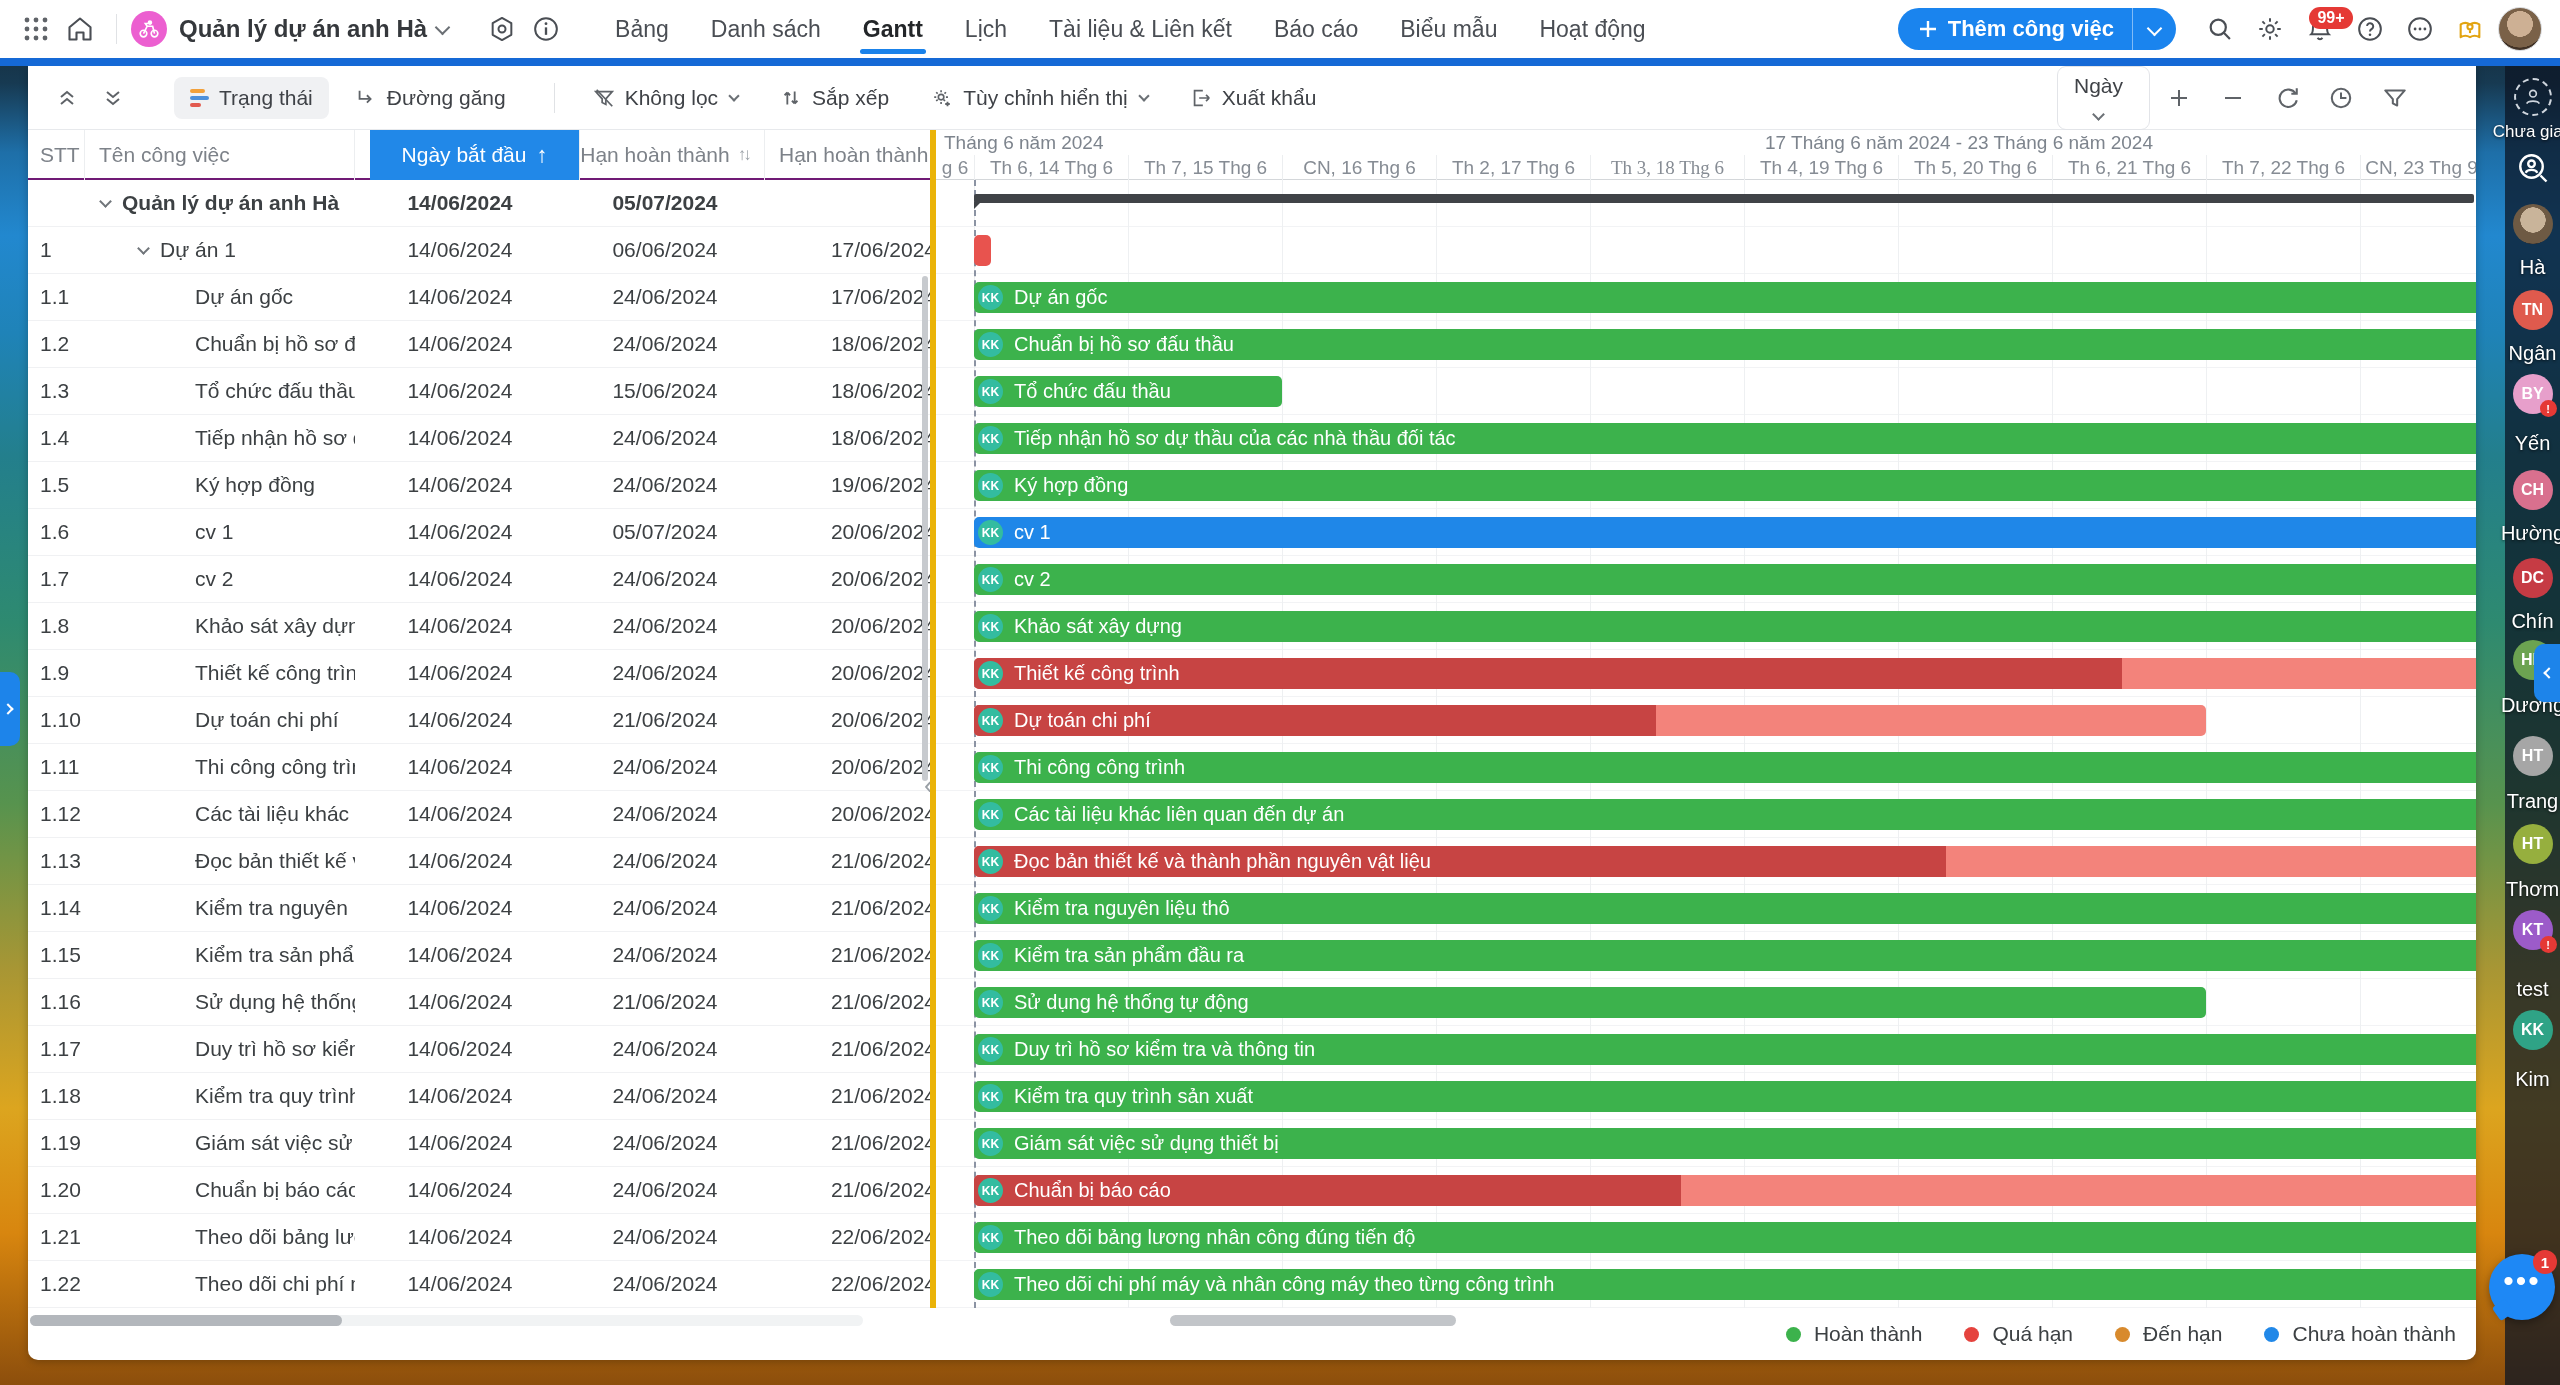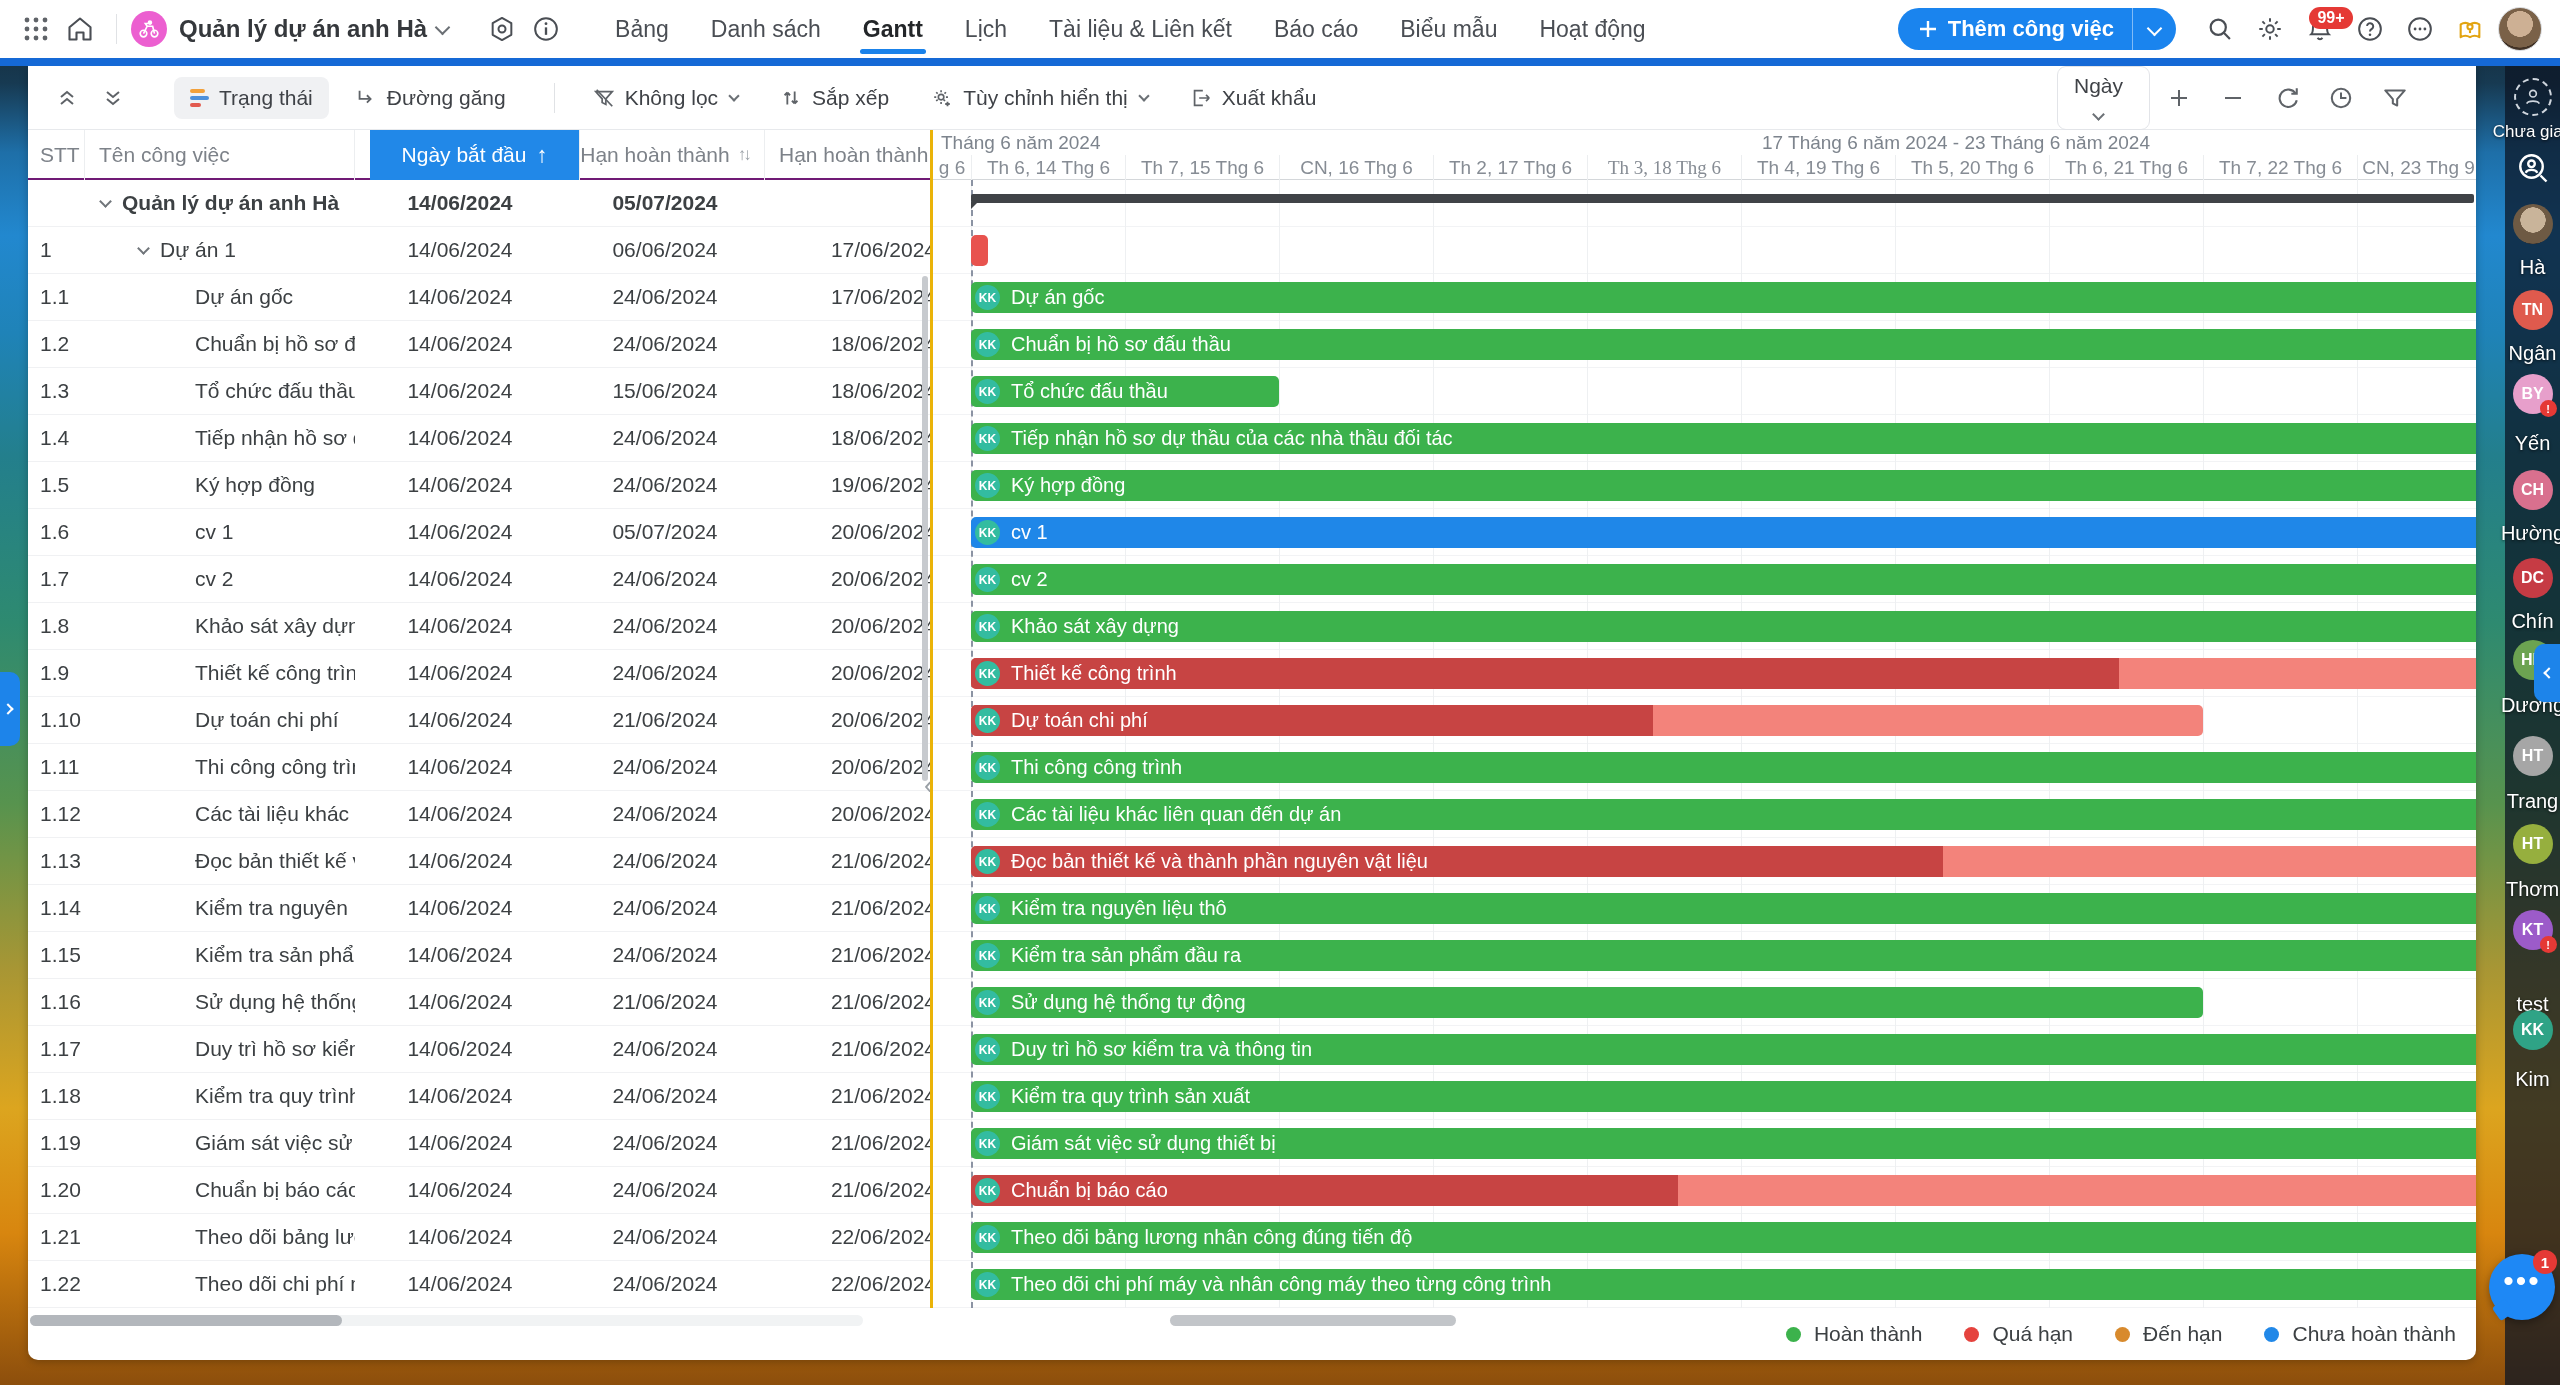--- a/index.html
+++ b/index.html
@@ -59,21 +59,21 @@
   .c-stt { left:0; width:57px; padding-left:12px; }
   .c-name { left:57px; width:270px; }
   .c-start { left:327px; width:210px; justify-content:center; }
   .c-due { left:537px; width:200px; justify-content:center; }
   .c-due2 { left:737px; width:171px; justify-content:flex-end; }
   .trow.bold { font-weight:700; }
   .chev-d { width:9px; height:9px; border-right:2px solid #70757a; border-bottom:2px solid #70757a; transform:rotate(45deg); margin-right:12px; margin-top:-4px; flex:0 0 auto; }
   .vsb { position:absolute; left:894px; top:210px; width:6px; height:505px; border-radius:3px; background:#c7cace; z-index:5; }
   .pane-handle { position:absolute; left:896px; top:640px; font-size:26px; color:#9aa0a6; z-index:6; }
   
-  .gpane { position:absolute; left:902px; top:64px; width:1546px; height:1178px; overflow:hidden; border-left:3px solid #eab308; background:#fff; }
+  .gpane { position:absolute; left:902px; top:64px; width:1546px; height:1178px; overflow:hidden; border-left:6px solid #eab308; background:#fff; }
   .g-months { position:absolute; left:0; top:0; width:100%; height:25px; font-size:19px; color:#7d848d; }
   .g-month { position:absolute; top:0; height:25px; display:flex; align-items:center; overflow:hidden; white-space:nowrap; }
   .g-days { position:absolute; left:0; top:25px; width:100%; height:25px; font-size:19px; color:#868c94; border-bottom:1px solid #d4d7da; }
   .g-day { position:absolute; top:0; height:25px; display:flex; align-items:center; justify-content:center; border-left:1px solid #eceef0; overflow:hidden; white-space:nowrap; }
   .gbody { position:absolute; left:0; top:50px; width:100%; height:1128px; }
   .gcol { position:absolute; top:0; bottom:0; width:1px; background:#eef0f2; z-index:1; }
   .today { position:absolute; top:0; bottom:0; left:38px; width:0; border-left:2px dashed #8b93a3; z-index:2; }
   .grow { position:absolute; left:0; width:100%; height:47px; border-bottom:1px solid #f2f3f5; }
   .bar { position:absolute; top:8px; height:31px; border-radius:5px; z-index:3; overflow:hidden; display:flex; align-items:center; }
   .bar .dark { position:absolute; left:0; top:0; bottom:0; z-index:1; }
@@ -853,21 +853,21 @@
         <div class="rail-av" style="background: rgb(166, 166, 166);">HT</div>
       </div>
       <div class="rail-label" style="top: 732px;">Trang</div>
       <div class="rail-item" style="top: 766px;">
         <div class="rail-av" style="background: rgb(150, 175, 62);">HT</div>
       </div>
       <div class="rail-label" style="top: 820px;">Thơm</div>
       <div class="rail-item" style="top: 852px;">
         <div class="rail-av" style="background: rgb(156, 91, 201);">KT<span class="rail-badge">!</span></div>
       </div>
-      <div class="rail-label" style="top: 920px; margin-top: 15px;">test</div>
+      <div class="rail-label" style="top: 920px;">test</div>
       <div class="rail-item" style="top: 952px;">
         <div class="rail-av" style="background: rgb(47, 163, 134);">KK</div>
       </div>
       <div class="rail-label" style="top: 1010px;">Kim</div>
     </div>
 
 </div>
 <div class="collapse-btn">
     <span class="chev"></span>
   </div>

